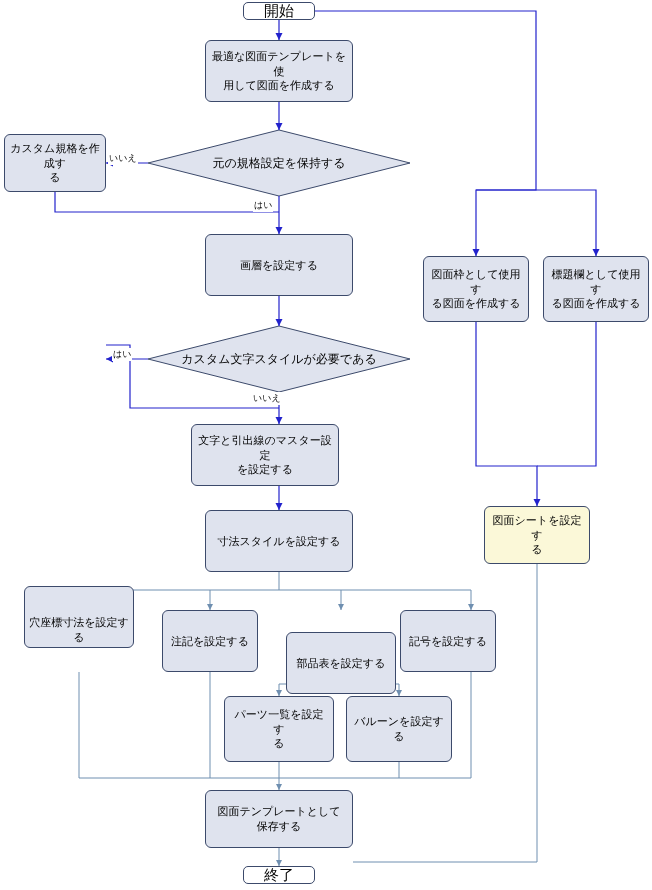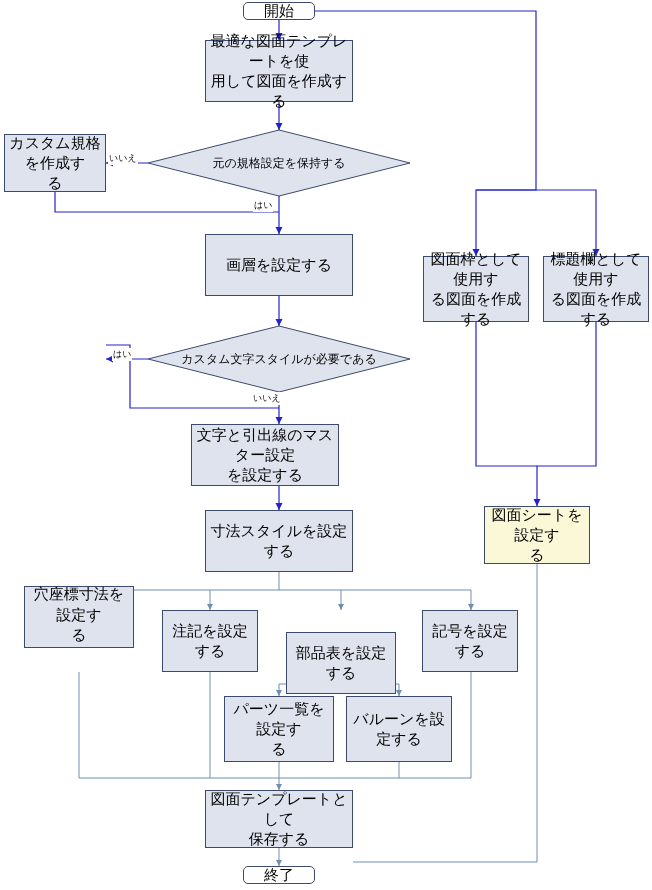--- a/index.html
+++ b/index.html
@@ -22,24 +22,25 @@
     width: 652px;
     height: 890px;
   }
   .node {
     position: absolute;
     box-sizing: border-box;
     display: flex;
     align-items: center;
     justify-content: center;
     text-align: center;
-    font-size: 15px;
+    font-size: 11px;
     line-height: 1.35;
     color: #000000;
     padding: 2px 4px;
+    border-radius: 6px;
   }
   .proc {
     background: #dfe3ee;
     border: 1px solid #3c4a6b;
   }
   .proc-highlight {
     background: #fbf8d8;
     border: 1px solid #3c4a6b;
   }
   .term {
@@ -200,21 +201,21 @@
   </div>
 
   <div class="node proc" style="left:162px; top:610px; width:96px; height:62px;">
     <span>注記を設定する</span>
   </div>
 
   <div class="node proc" style="left:286px; top:610px; width:110px; height:62px;margin-top:22px;">
     <span>部品表を設定する</span>
   </div>
 
-  <div class="node proc" style="left:422px; top:610px; width:96px; height:62px;">
+  <div class="node proc" style="left:400px; top:610px; width:96px; height:62px;">
     <span>記号を設定する</span>
   </div>
 
   <div class="node proc" style="left:224px; top:696px; width:110px; height:66px;">
     <span style="white-space:pre-line;">パーツ一覧を設定す
 る</span>
   </div>
 
   <div class="node proc" style="left:346px; top:696px; width:106px; height:66px;">
     <span>バルーンを設定する</span>

